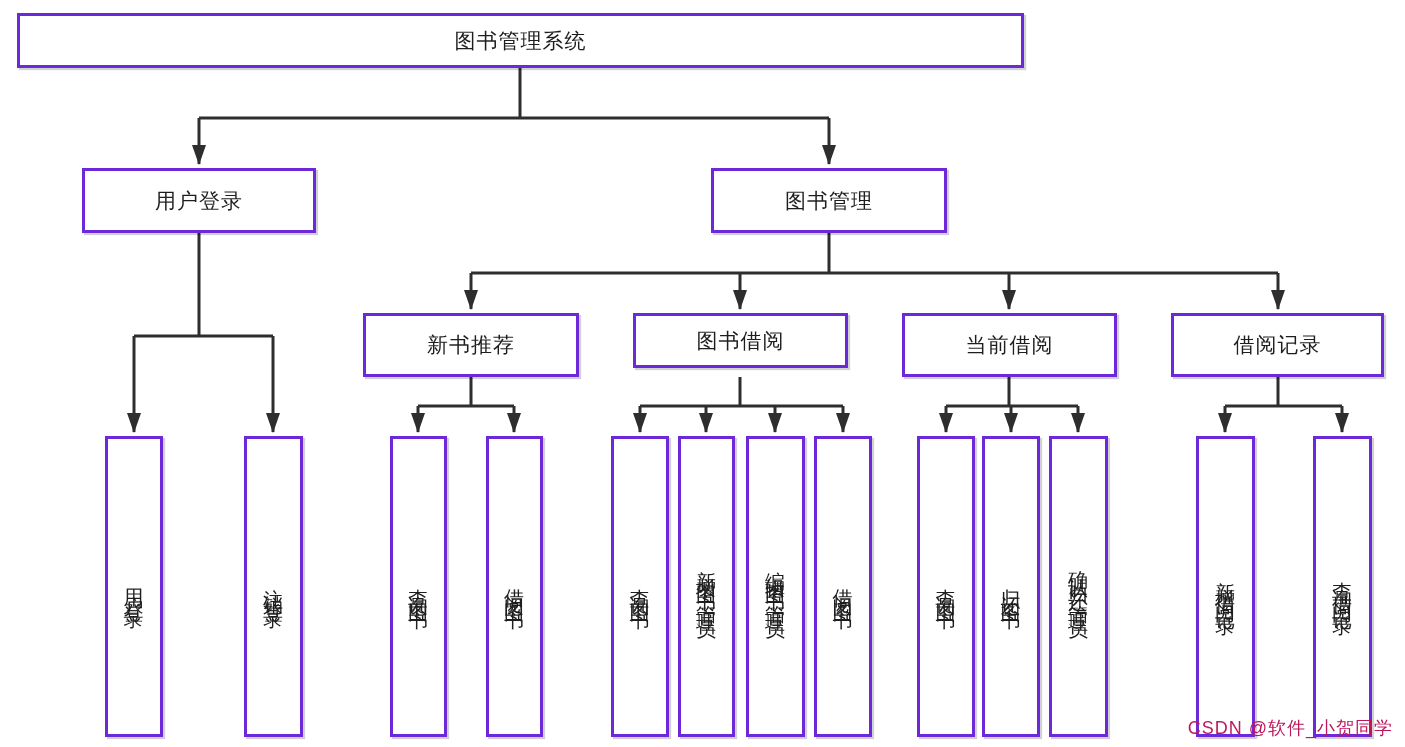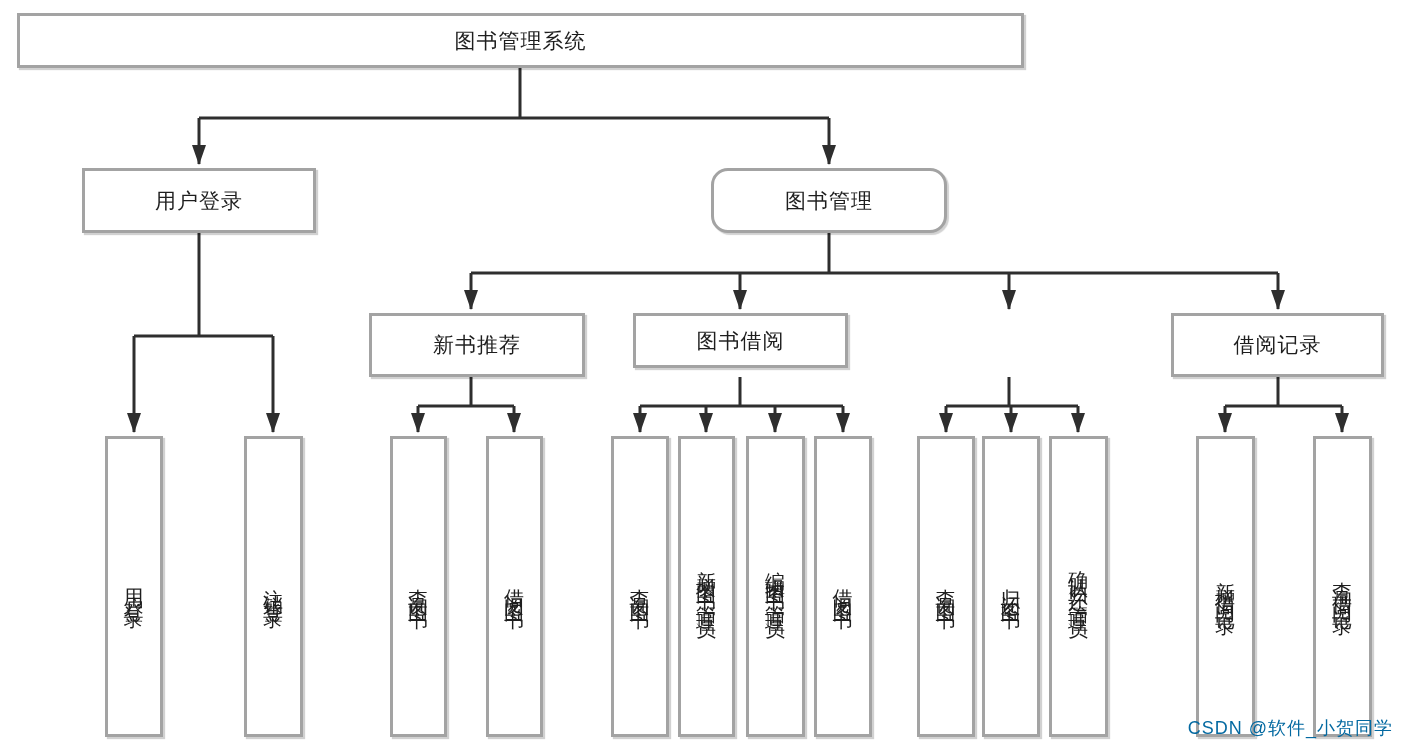--- a/index.html
+++ b/index.html
@@ -8,42 +8,42 @@
     width:1405px;height:747px;
     background:#ffffff;
     font-family:"Liberation Sans","DejaVu Sans",sans-serif;
     color:#1e1e1e;
     overflow:hidden;
   }
   .connectors{position:absolute;left:0;top:0;z-index:1;}
   .node{
     position:absolute;
     box-sizing:border-box;
-    border:3px solid #a3a3a3;
+    border:3px solid #6d28d9;
     background:#ffffff;
     display:flex;align-items:center;justify-content:center;
     z-index:2;
     box-shadow:2px 2px 1px rgba(0,0,0,0.18);
   }
   .hnode{font-size:21px;letter-spacing:1px;}
   .root{font-size:21px;}
   .vnode .vtext{
     writing-mode:vertical-rl;
     text-orientation:mixed;
     font-size:20px;
     letter-spacing:7px;
     line-height:1;
     white-space:nowrap;
   }
   .watermark{
     position:absolute;
     right:12px;top:716px;
     z-index:3;
     font-size:18px;
-    color:#0369a1;
+    color:#be185d;
     letter-spacing:1px;
     white-space:nowrap;
   }
 </style>
 </head>
 <body>
 
 <div class="canvas">
 
   <svg class="connectors" width="1405" height="747" viewBox="0 0 1405 747" xmlns="http://www.w3.org/2000/svg">
@@ -89,29 +89,32 @@
     </g>
   </svg>
 
   <div class="node hnode root" style="left:17px;top:13px;width:1007px;height:55px;">
     <span>图书管理系统</span>
   </div>
 
   <div class="node hnode" style="left:82px;top:168px;width:234px;height:65px;">
     <span>用户登录</span>
   </div>
-  <div class="node hnode" style="left:711px;top:168px;width:236px;height:65px;border-radius:17px;">
+  <div class="node hnode" style="left:711px;top:168px;width:236px;height:65px;">
     <span>图书管理</span>
   </div>
 
-  <div class="node hnode" style="left:363px;top:313px;width:216px;height:64px;margin-left:6px;">
+  <div class="node hnode" style="left:363px;top:313px;width:216px;height:64px;">
     <span>新书推荐</span>
   </div>
   <div class="node hnode" style="left:633px;top:313px;width:215px;height:55px;">
     <span>图书借阅</span>
+  </div>
+  <div class="node hnode" style="left:902px;top:313px;width:215px;height:64px;">
+    <span>当前借阅</span>
   </div>
   <div class="node hnode" style="left:1171px;top:313px;width:213px;height:64px;">
     <span>借阅记录</span>
   </div>
 
   <div class="node vnode" style="left:105px;top:436px;width:58px;height:301px;">
     <span class="vtext">用户登录</span>
   </div>
   <div class="node vnode" style="left:244px;top:436px;width:59px;height:301px;">
     <span class="vtext">注销登录</span>

